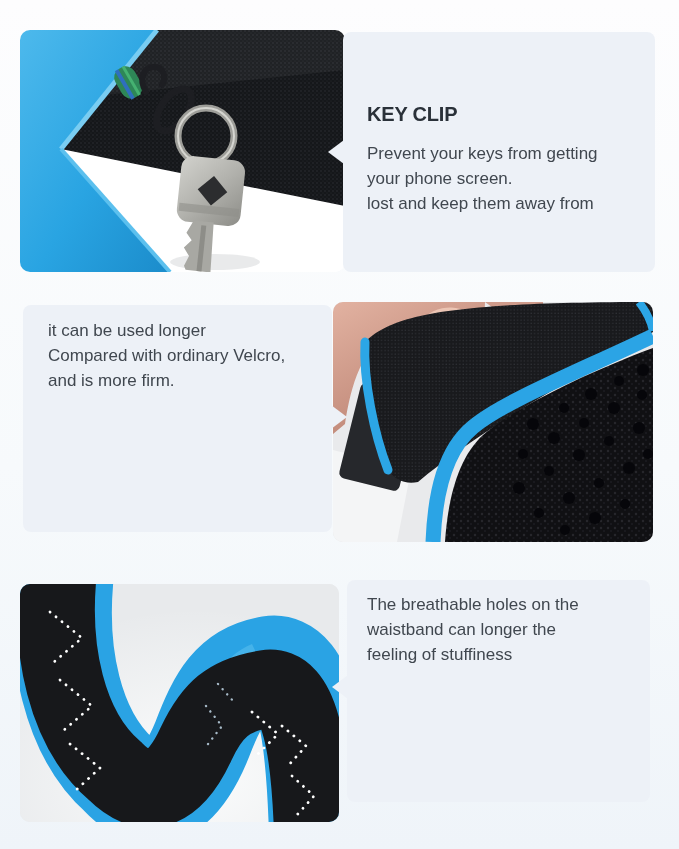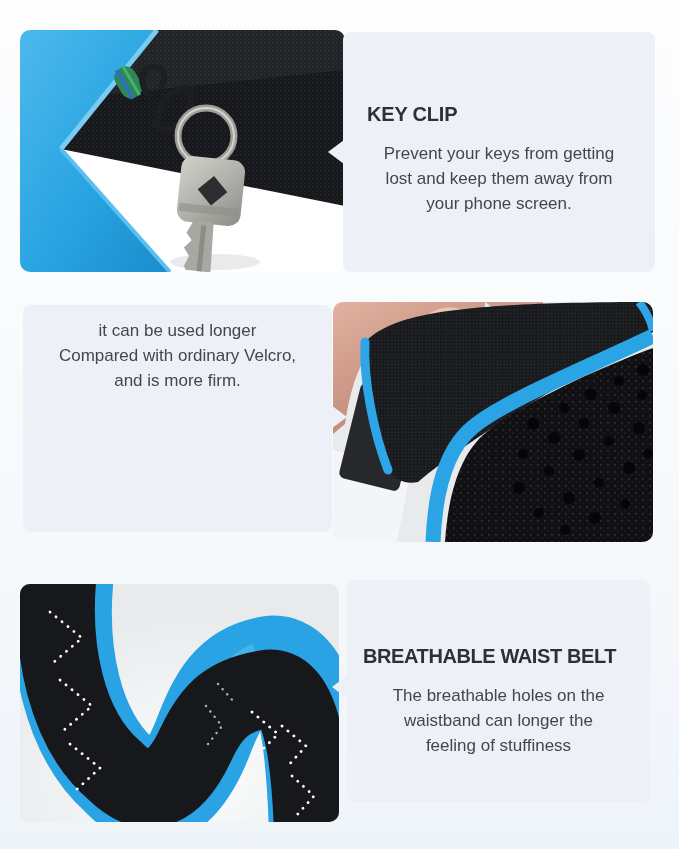--- a/index.html
+++ b/index.html
@@ -49,21 +49,20 @@
     font-weight:600;
     letter-spacing:-0.2px;
     color:#2a3139;
   }
   .feature-body{
     margin:0;
     font-size:17px;
     line-height:25px;
     font-weight:400;
     color:#40474f;
-    text-align:center;
   }
   .feature-body .line{display:block;}
   .panel-1 .feature-title{margin:68px 24px 0;white-space:nowrap;}
   .panel-1 .feature-body{margin:12px 24px 0;}
   .panel-2 .feature-title{margin:64px 25px 0;max-width:230px;}
   .panel-2 .feature-body{margin:13px 25px 0;}
   .panel-3 .feature-title{margin:62px 16px 0;white-space:nowrap;letter-spacing:-0.4px;}
   .panel-3 .feature-body{margin:12px 20px 0;}
 </style>
 </head>
@@ -125,22 +124,22 @@
         <rect x="184" y="196" width="5" height="46" fill="#8d8d88"></rect>
         <rect x="160" y="176" width="60" height="8" fill="#8f8f8a" opacity="0.6"></rect>
       </g>
     </svg>
   </div>
   <div class="panel panel-1">
     <div class="notch notch-left"></div>
     <h2 class="feature-title">KEY CLIP</h2>
     <p class="feature-body">
       <span class="line">Prevent your keys from getting</span>
+      <span class="line">your phone screen.</span>
       <span class="line">lost and keep them away from</span>
-      <span class="line">your phone screen.</span>
     </p>
   </div>
 
   <div class="panel panel-2">
     <div class="notch notch-right"></div>
     <p class="feature-body">
       <span class="line">it can be used longer</span>
       <span class="line">Compared with ordinary Velcro,</span>
       <span class="line">and is more firm.</span>
     </p>
@@ -239,21 +238,20 @@
         <path d="M272,192 L294,212 L276,232"></path>
       </g>
       <g stroke="#a7bac8" stroke-width="2.4" fill="none" stroke-linecap="round" stroke-dasharray="0.1 6.8">
         <path d="M186,122 L202,142 L188,160"></path>
         <path d="M198,100 L214,118"></path>
       </g>
     </svg>
   </div>
   <div class="panel panel-3">
     <div class="notch notch-left"></div>
-    <h2 class="feature-title">BREATHABLE WAIST BELT</h2>
     <p class="feature-body">
       <span class="line">The breathable holes on the</span>
       <span class="line">waistband can longer the</span>
       <span class="line">feeling of stuffiness</span>
     </p>
   </div>
 
 </div>
 
 </body></html>

